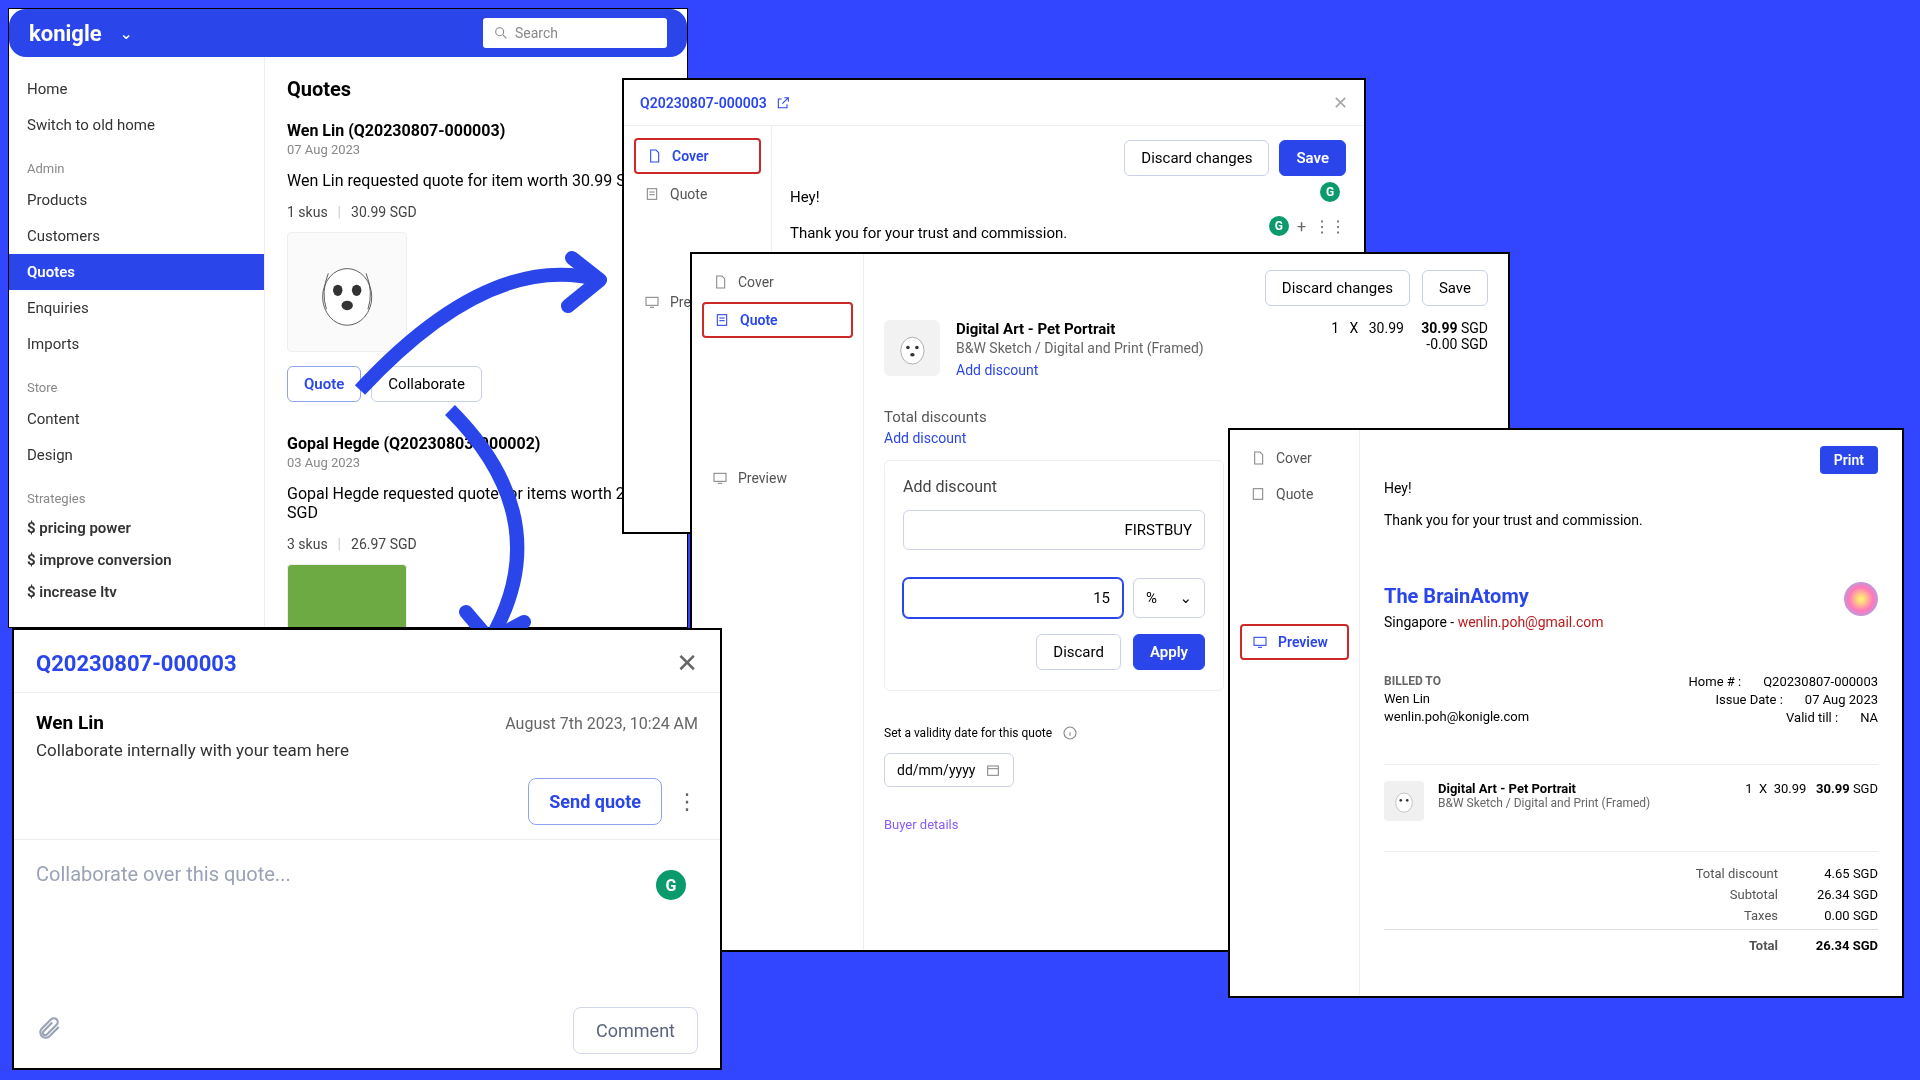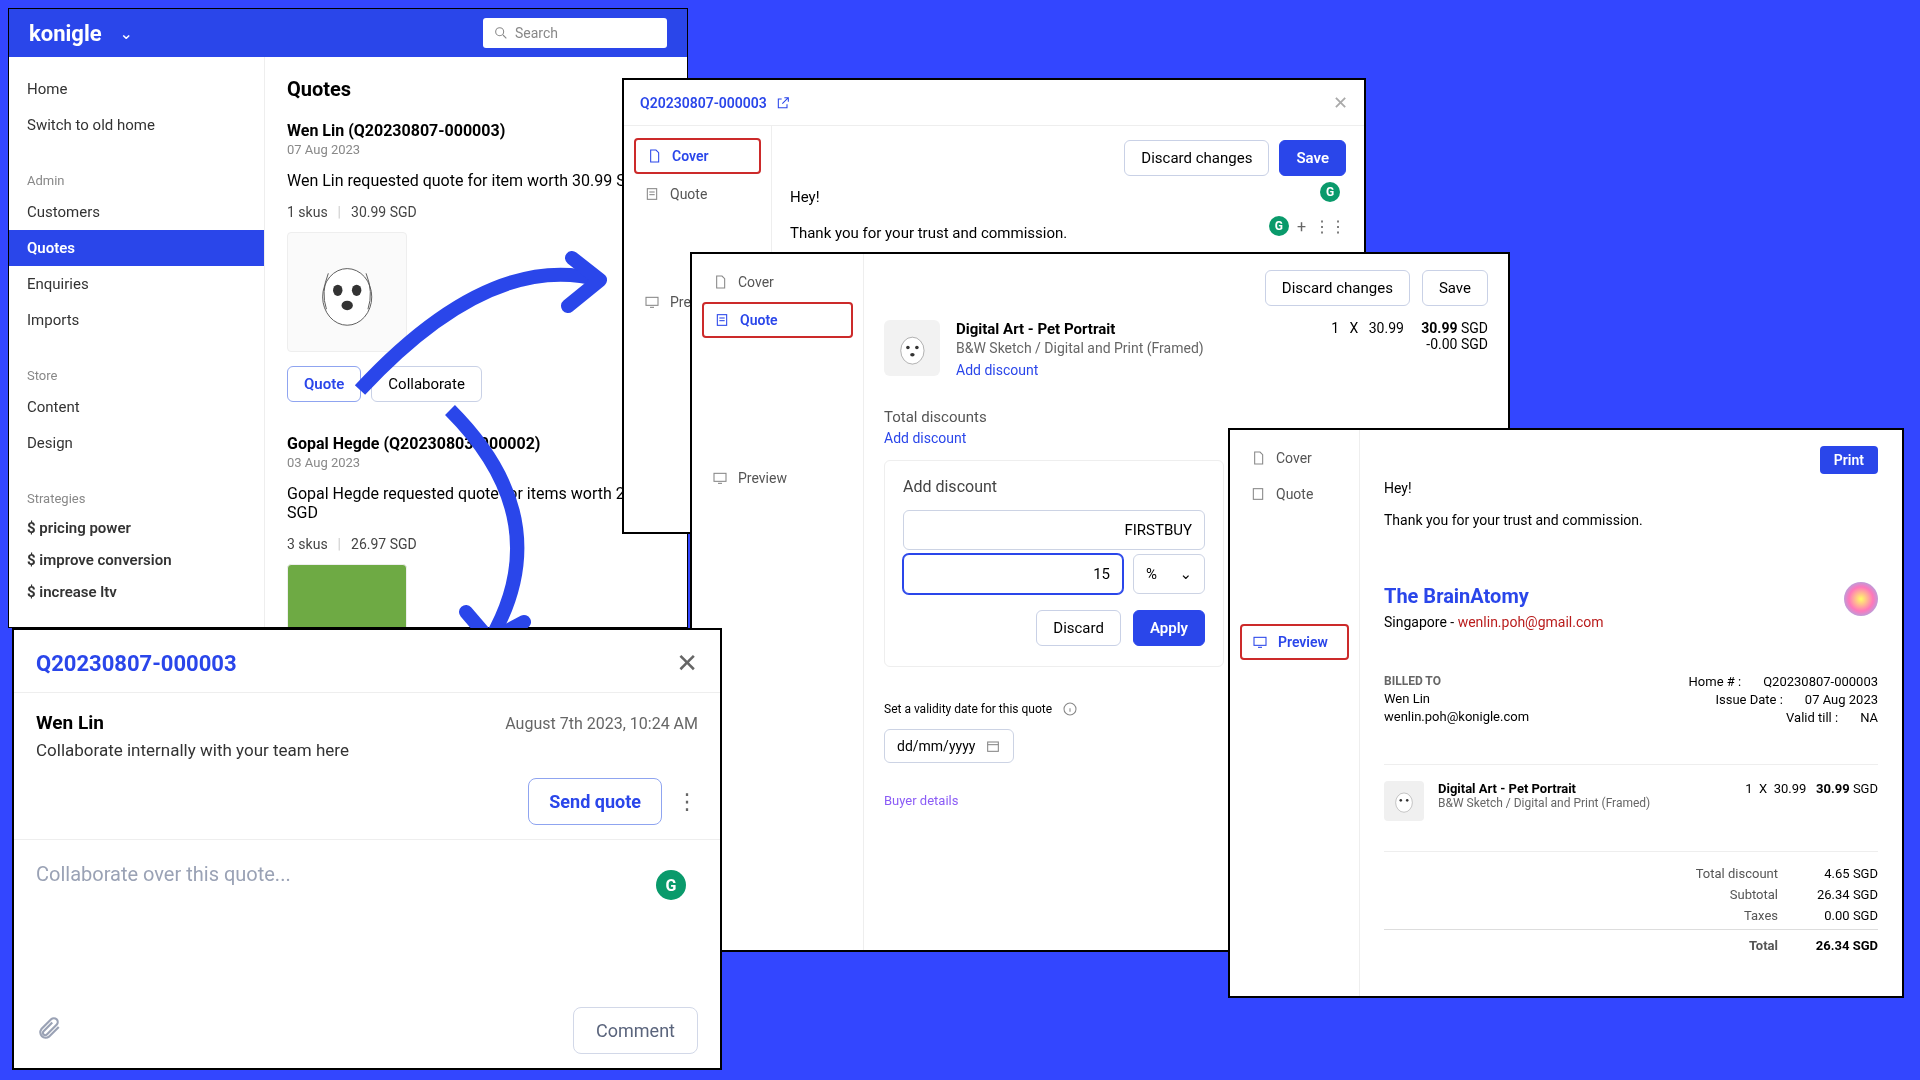--- a/index.html
+++ b/index.html
@@ -1,28 +1,28 @@
 <!DOCTYPE html>
 <html><head>
 <meta charset="utf-8">
 <style>
   * { box-sizing: border-box; margin: 0; padding: 0; font-family: -apple-system, BlinkMacSystemFont, "Segoe UI", Roboto, sans-serif; }
   body { background: #3346ff; width: 1920px; height: 1080px; position: relative; overflow: hidden; }
 
   
   .panelA { position: absolute; left: 8px; top: 8px; width: 680px; height: 620px; background: #fff; border: 1px solid #000; overflow: hidden; }
-  .topbar { height: 48px; background: #2a46ea; display: flex; align-items: center; padding: 0 20px; gap: 18px; }
+  .topbar { height: 48px; background: #2a46ea; display: flex; align-items: center; padding: 0 20px; gap: 18px; border-radius: 17px; }
   .brand { color: #fff; font-weight: 700; font-size: 22px; letter-spacing: 0; }
   .chev { color: #fff; font-size: 16px; }
   .searchA { margin-left: auto; background: #fff; border-radius: 3px; height: 30px; width: 184px; display: flex; align-items: center; padding: 0 10px; color: #888; font-size: 14px; overflow: hidden; }
   .searchA svg { margin-right: 6px; flex: 0 0 auto; }
 
   .panelA-body { display: flex; height: calc(100% - 48px); }
   .sidebarA { width: 256px; background: #fff; border-right: 1px solid #eee; padding: 14px 0; font-size: 15px; color: #333; overflow: hidden; }
-  .sidebarA .group-label { padding: 6px 18px; color: #888; font-size: 13px; margin-top: 24px; }
+  .sidebarA .group-label { padding: 6px 18px; color: #888; font-size: 13px; margin-top: 12px; }
   .sidebarA .item { padding: 9px 18px; cursor: pointer; }
   .sidebarA .item.active { background: #2a46ea; color: #fff; font-weight: 600; }
   .sidebarA .strategy { padding: 7px 18px; font-weight: 600; }
   .sidebarA .strategy::before { content: "$ "; font-weight: 700; }
 
   .mainA { flex: 1; padding: 20px 22px; overflow: hidden; }
   .mainA h2 { font-size: 20px; font-weight: 700; margin-bottom: 20px; }
   .quote-card { margin-bottom: 32px; }
   .quote-card .title { font-weight: 700; font-size: 16px; }
   .quote-card .date  { color: #888; font-size: 13px; margin-top: 2px; }
@@ -66,21 +66,21 @@
   .lineitem .info .name { font-weight: 700; font-size: 15px; }
   .lineitem .info .sub  { color: #666; font-size: 14px; margin-top: 2px; }
   .lineitem .info .link { color: #2a46ea; font-size: 14px; margin-top: 6px; cursor: pointer; }
   .lineitem .price { margin-left: auto; text-align: right; font-size: 14px; }
   .lineitem .price .strong { font-weight: 700; }
   .sectionlabel { color: #555; font-size: 15px; margin: 4px 0; }
   .link2 { color: #2a46ea; font-size: 14px; cursor: pointer; }
   .discount-box { margin-top: 14px; border: 1px solid #eee; border-radius: 6px; padding: 16px 18px 20px 18px; background: #fff; width: 340px; }
   .discount-box .title { font-weight: 400; color: #444; td: 15px; margin-bottom: 14px; }
   .input { border: 1px solid #ccd3e4; border-radius: 6px; padding: 10px 12px; font-size: 15px; width: 100%; text-align: right; }
-  .row { display: flex; gap: 10px; margin-top: 4px; }
+  .row { display: flex; gap: 10px; margin-top: 28px; }
   .input.blue { border-color: #2a46ea; box-shadow: 0 0 0 1px #2a46ea; }
   .select { width: 72px; display: flex; align-items: center; justify-content: space-between; }
   .discount-actions { display: flex; justify-content: flex-end; gap: 12px; margin-top: 16px; }
   .validity { margin-top: 34px; font-size: 12px; display: flex; align-items: center; gap: 10px; }
   .dateinput { margin-top: 12px; border: 1px solid #ccd3e4; border-radius: 6px; padding: 8px 12px; font-size: 14px; display: inline-flex; align-items: center; gap: 10px; }
   .bdetails { margin-top: 30px; font-size: 13px; color: #8b5cf6; }
 
   
   .panelD { position: absolute; left: 1228px; top: 428px; width: 676px; height: 570px; background: #fff; border: 2px solid #000; }
   .panelD .body { display: flex; height: 100%; }
@@ -145,20 +145,21 @@
           <line x1="15" y1="15" x2="20" y2="20"></line>
         </svg>
       <span>Search</span>
     </div>
   </div>
   <div class="panelA-body">
     <div class="sidebarA">
       <div class="item">Home</div>
       <div class="item">Switch to old home</div>
       <div class="group-label">Admin</div>
+      <div class="item">Products</div>
       <div class="item">Customers</div>
       <div class="item active">Quotes</div>
       <div class="item">Enquiries</div>
       <div class="item">Imports</div>
       <div class="group-label">Store</div>
       <div class="item">Content</div>
       <div class="item">Design</div>
       <div class="group-label">Strategies</div>
       <div class="strategy">pricing power</div>
       <div class="strategy">improve conversion</div>

